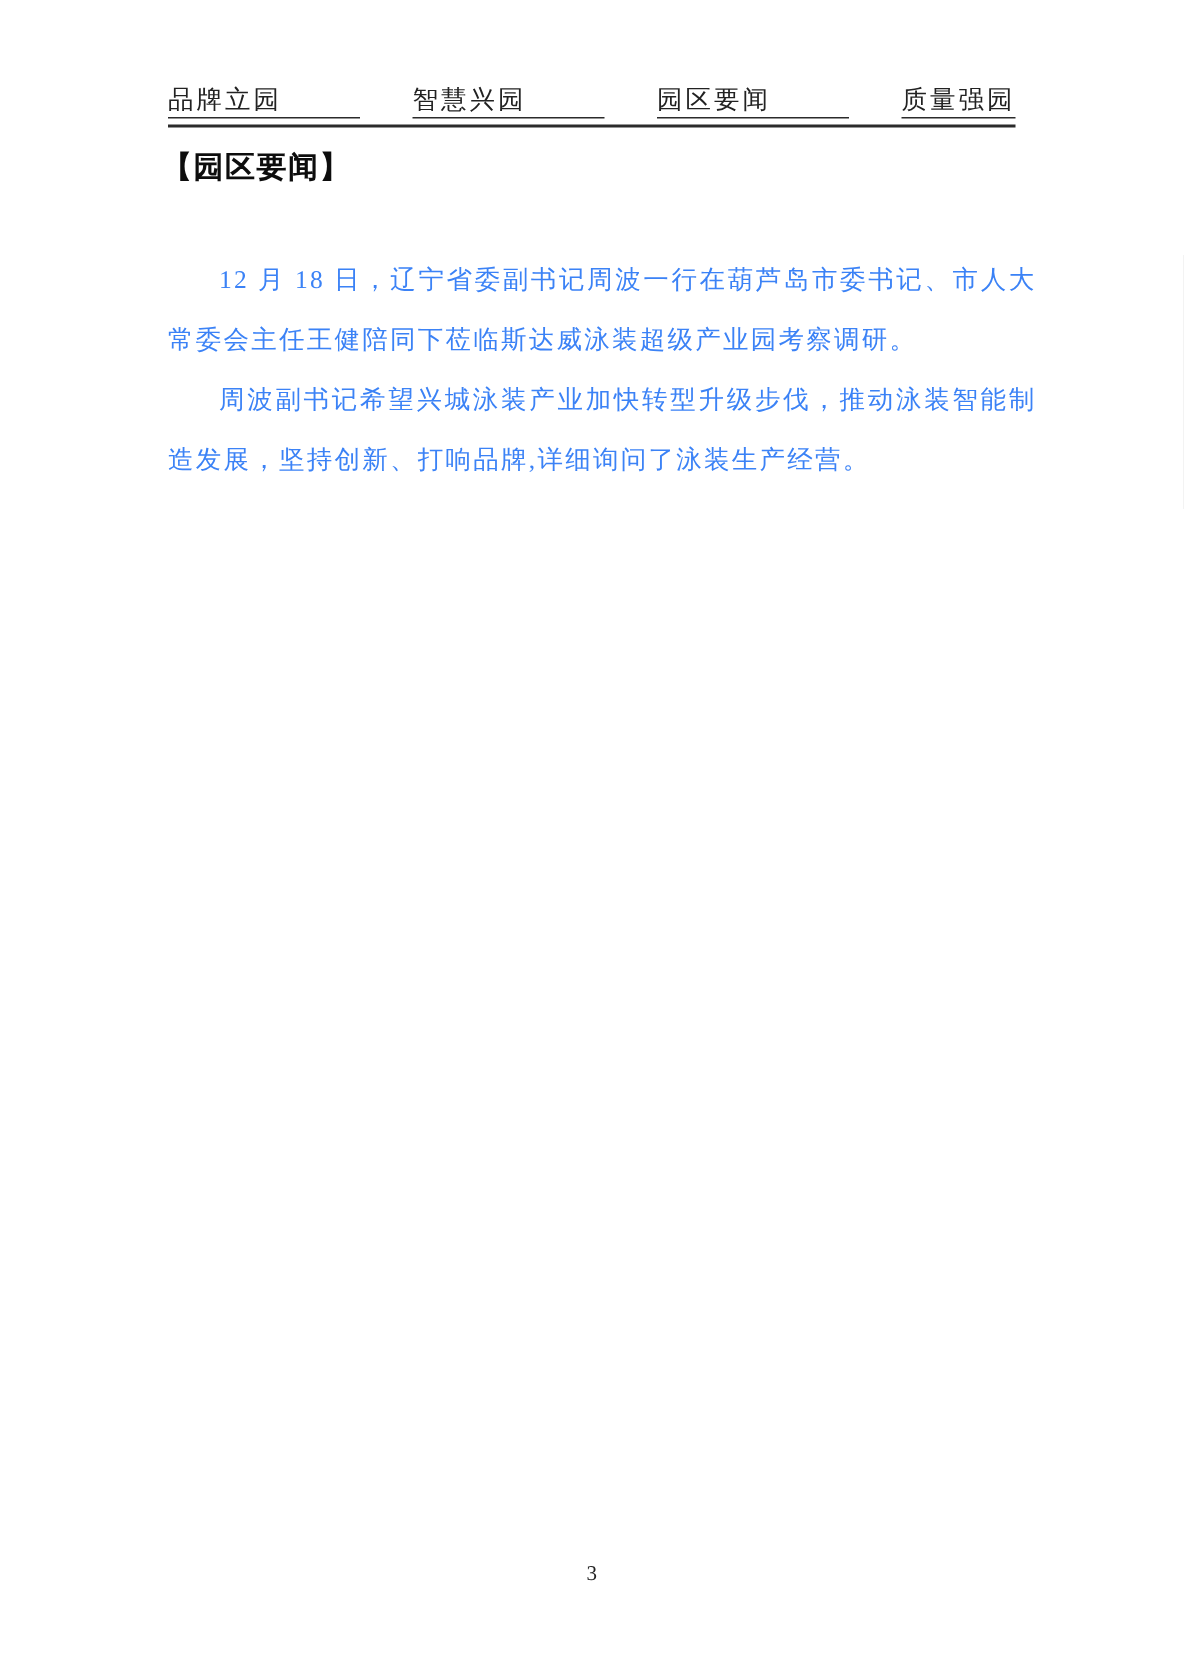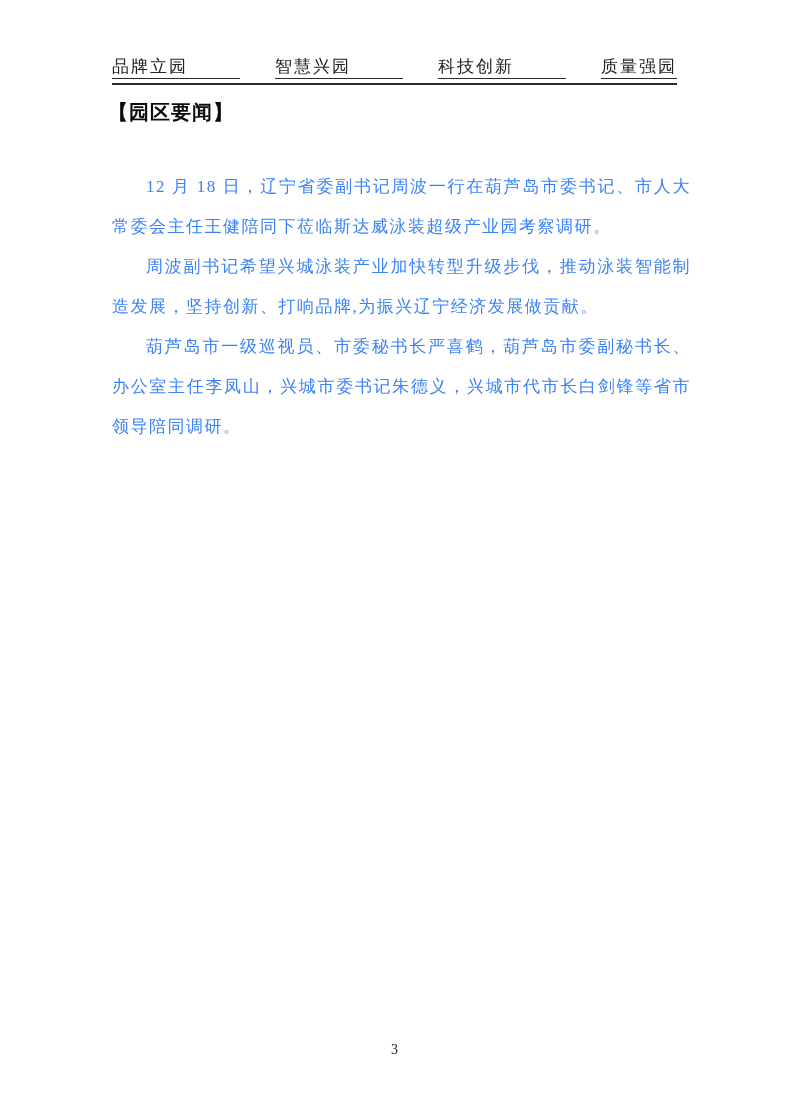--- a/index.html
+++ b/index.html
@@ -84,28 +84,27 @@
   }
 </style>
 </head>
 <body>
 
 <div class="page">
 
   <div class="doc-header">
     <span class="slogan">品牌立园</span>
     <span class="slogan">智慧兴园</span>
-    <span class="slogan">科技创新</span>
+    <span class="slogan">园区要闻</span>
     <span class="slogan">质量强园</span>
   </div>
 
   <div class="section-label">【园区要闻】</div>
 
 
   <div class="article-body">
     <p>12 月 18 日，辽宁省委副书记周波一行在葫芦岛市委书记、市人大常委会主任王健陪同下莅临斯达威泳装超级产业园考察调研。</p>
-    <p>周波副书记希望兴城泳装产业加快转型升级步伐，推动泳装智能制造发展，坚持创新、打响品牌,为振兴辽宁经济发展做贡献。</p>
-    <p>葫芦岛市一级巡视员、市委秘书长严喜鹤，葫芦岛市委副秘书长、办公室主任李凤山，兴城市委书记朱德义，兴城市代市长白剑锋等省市领导陪同调研。</p>
+    <p>周波副书记希望兴城泳装产业加快转型升级步伐，推动泳装智能制造发展，坚持创新、打响品牌,详细询问了泳装生产经营。</p>
   </div>
 
   <div class="page-footer">3</div>
 
 </div>
 
 </body></html>

